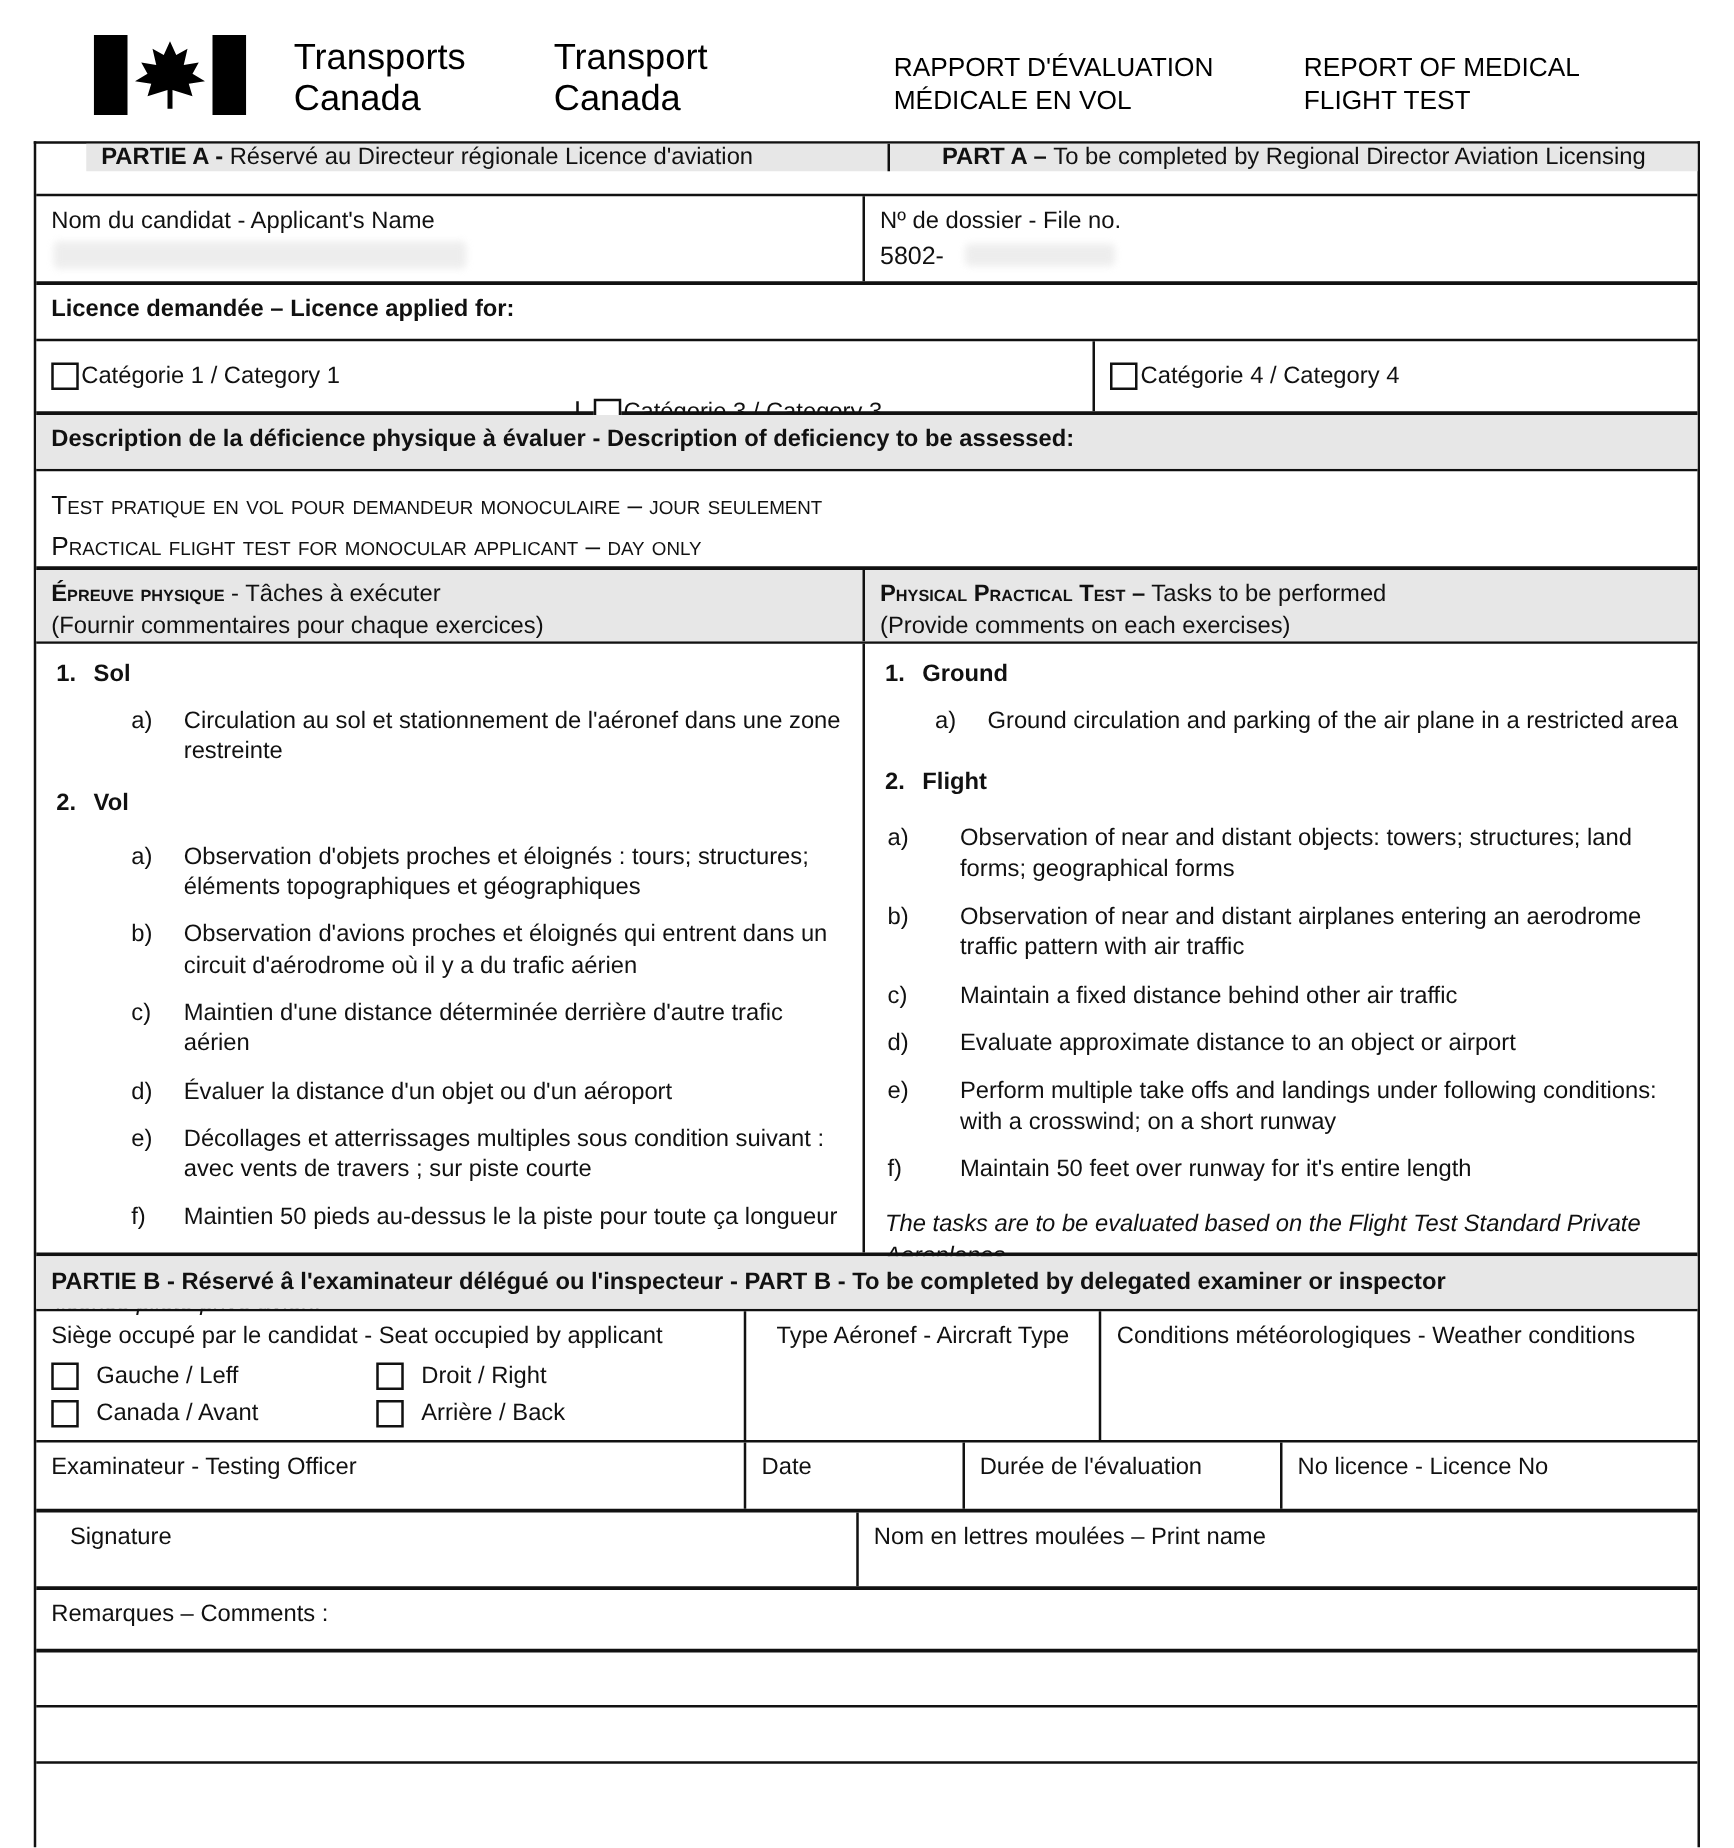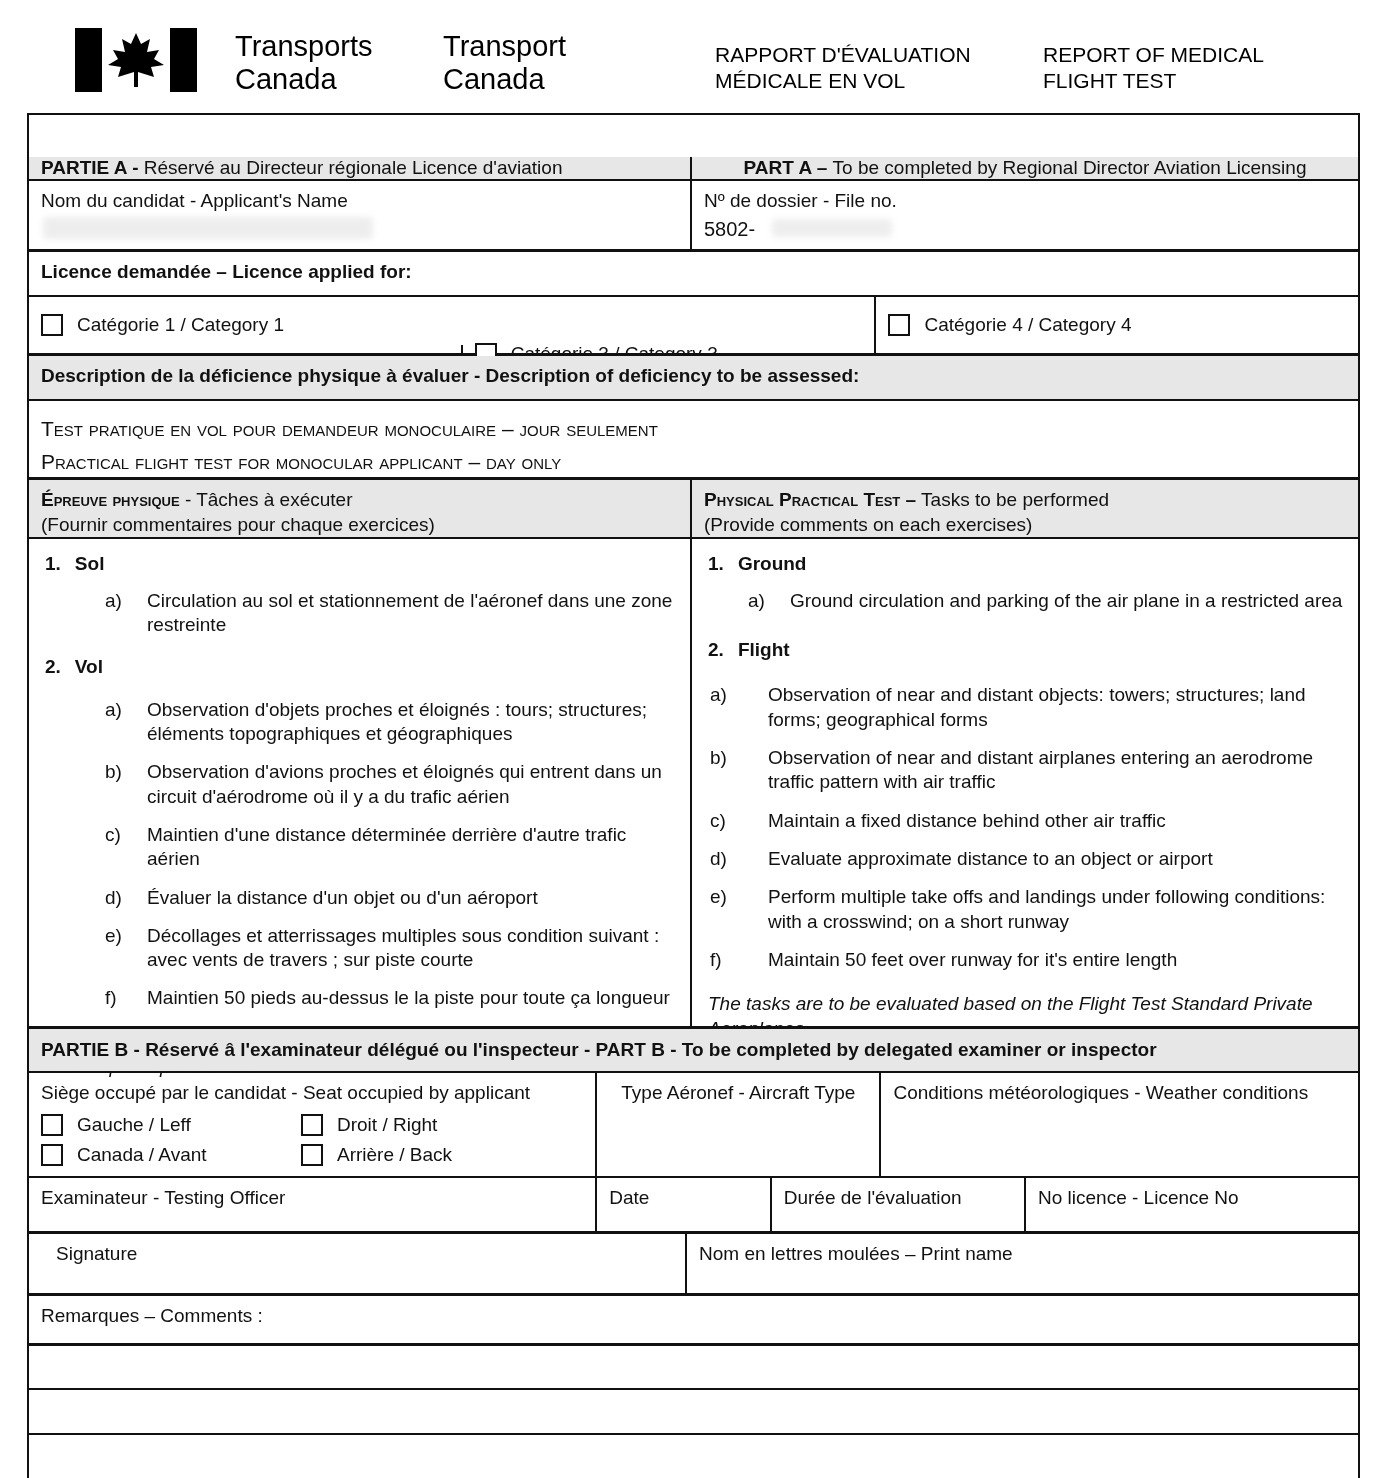--- a/index.html
+++ b/index.html
@@ -26,39 +26,39 @@
   }
   .row{display:flex;box-sizing:border-box;border-top:2px solid #111;}
   .row.first{border-top:none;}
   .row.heavy{border-top:3px solid #111;}
   .cell{box-sizing:border-box;padding:9px 12px;position:relative;}
   .cell + .cell{border-left:2px solid #111;}
   .gray{background:#e7e7e7;}
   .bold{font-weight:bold;}
   .smallcaps{font-variant:small-caps;}
 
-  .part-header{height:64px;align-items:flex-end;}
+  .part-header{height:40px;align-items:flex-start;margin-left:40px;}
   .part-header .cell{display:flex;align-items:center;padding-top:0;padding-bottom:0;}
   .part-header .cell.center{justify-content:center;}
 
   .name-row{height:70px;}
   .licence-row{height:46px;}
   .cats-row{height:58px;}
   .desc-head-row{height:46px;}
   .desc-body-row{height:78px;}
   .task-head-row{height:60px;}
   .tasks-row{height:489px;}
   .partb-row{height:45px;}
   .seat-row{height:105px;}
   .exam-row{height:55px;}
   .sig-row{height:62px;}
   .remarks-row{height:50px;}
   .blank-line{height:45px;}
 
-  .checkline{display:flex;align-items:center;gap:14px;}
+  .checkline{display:flex;align-items:center;gap:2px;}
   .checkbox{
     width:22px;height:22px;border:2px solid #111;box-sizing:border-box;
     background:#fff;flex:0 0 auto;
   }
   .desc-body-row .cell{font-size:21px;line-height:1.55;padding-top:12px;}
 
   .task-head-row .cell{line-height:1.3;padding-top:8px;}
   .task-col{width:663px;box-sizing:border-box;padding:10px 14px 0 14px;}
   .task-col.en{width:670px;border-left:2px solid #111;}
   .sec-title{display:flex;gap:14px;font-weight:bold;margin:4px 0 10px 2px;}

